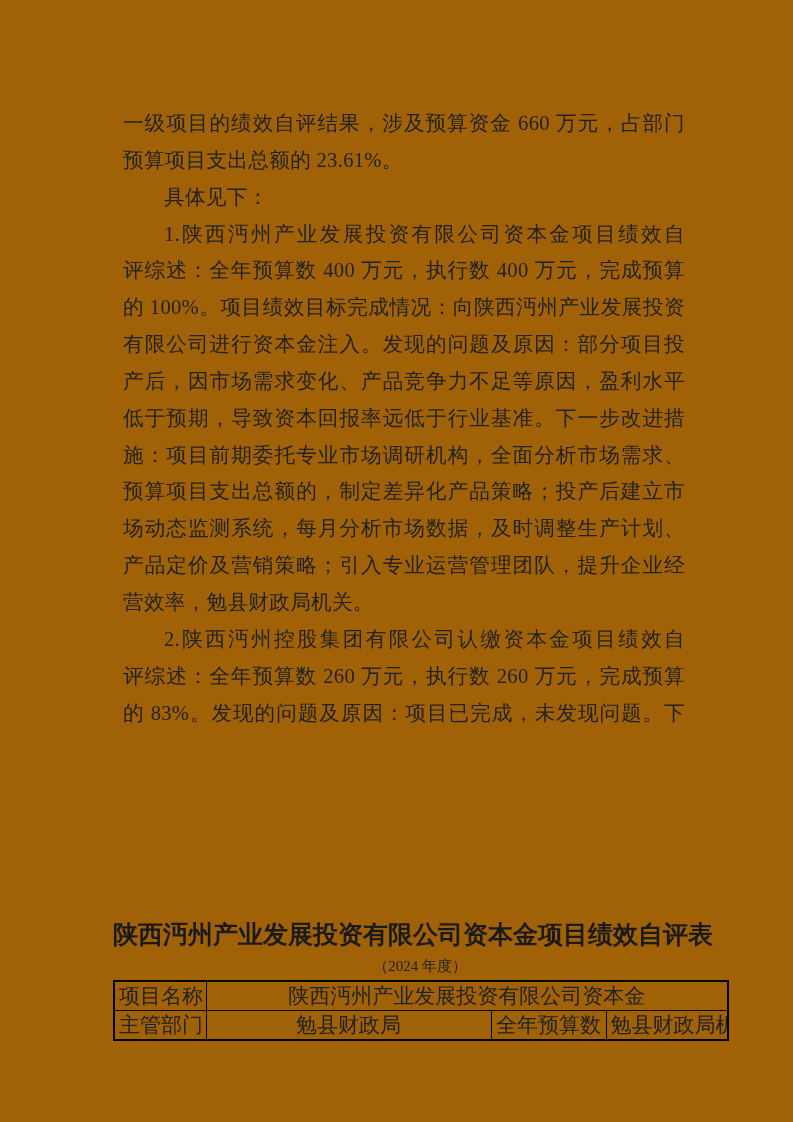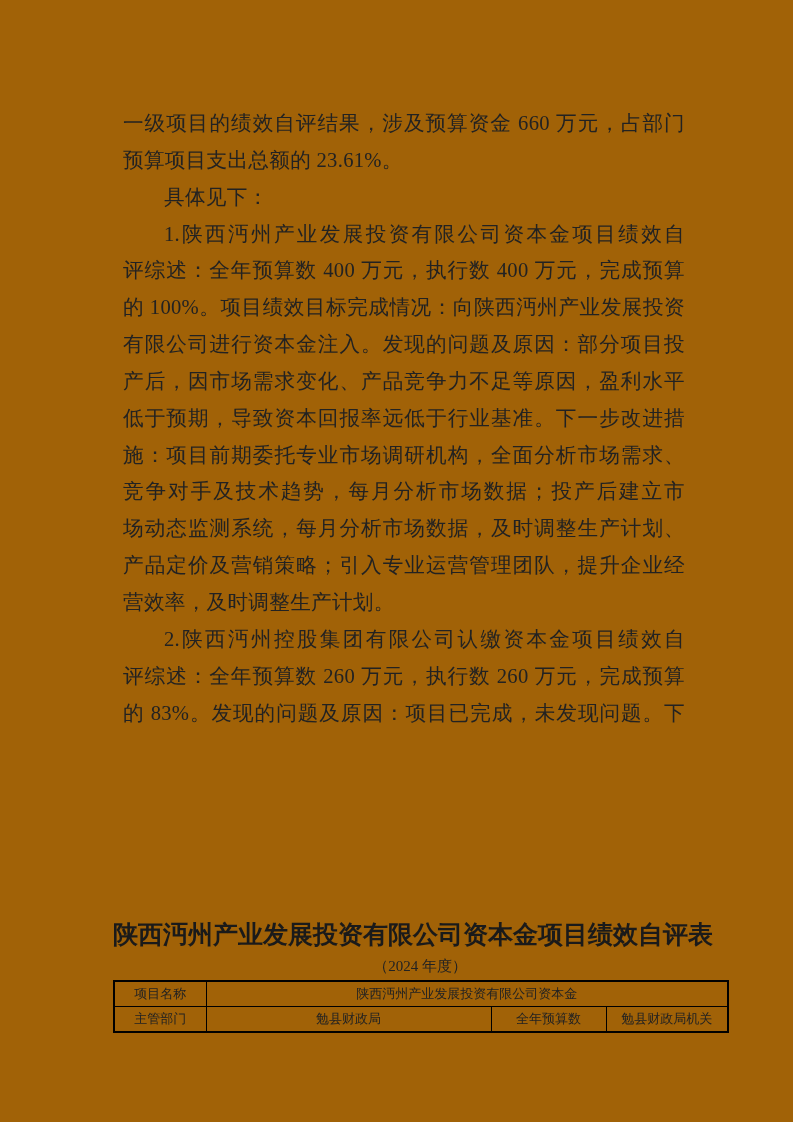--- a/index.html
+++ b/index.html
@@ -61,21 +61,21 @@
     margin-top: 6px;
     text-align: center;
     color: #222222;
   }
   .report-table {
     margin-top: 4px;
     width: 614px;
     border-collapse: collapse;
     table-layout: fixed;
     border: 2px solid #000000;
-    font-size: 13px;
+    font-size: 21px;
     color: #222222;
   }
   .report-table td {
     border: 1px solid #000000;
     height: 24px;
     padding: 0 4px;
     text-align: center;
     vertical-align: middle;
     overflow: hidden;
     white-space: nowrap;
@@ -90,24 +90,24 @@
     <div class="line fill">一级项目的绩效自评结果，涉及预算资金 660 万元，占部门</div>
     <div class="line">预算项目支出总额的 23.61%。</div>
     <div class="line indent">具体见下：</div>
     <div class="line indent fill">1.陕西沔州产业发展投资有限公司资本金项目绩效自</div>
     <div class="line fill">评综述：全年预算数 400 万元，执行数 400 万元，完成预算</div>
     <div class="line fill">的 100%。项目绩效目标完成情况：向陕西沔州产业发展投资</div>
     <div class="line fill">有限公司进行资本金注入。发现的问题及原因：部分项目投</div>
     <div class="line fill">产后，因市场需求变化、产品竞争力不足等原因，盈利水平</div>
     <div class="line fill">低于预期，导致资本回报率远低于行业基准。下一步改进措</div>
     <div class="line fill">施：项目前期委托专业市场调研机构，全面分析市场需求、</div>
-    <div class="line fill">竞争对手及技术趋势，每月分析市场数据；投产后建立市</div>
+    <div class="line fill">预算项目支出总额的，制定差异化产品策略；投产后建立市</div>
     <div class="line fill">场动态监测系统，每月分析市场数据，及时调整生产计划、</div>
     <div class="line fill">产品定价及营销策略；引入专业运营管理团队，提升企业经</div>
-    <div class="line">营效率，及时调整生产计划。</div>
+    <div class="line">营效率，勉县财政局机关。</div>
     <div class="line indent fill">2.陕西沔州控股集团有限公司认缴资本金项目绩效自</div>
     <div class="line fill">评综述：全年预算数 260 万元，执行数 260 万元，完成预算</div>
     <div class="line fill">的 83%。发现的问题及原因：项目已完成，未发现问题。下</div>
   </div>
 
   <div class="bottom-block">
     <div class="report-title">陕西沔州产业发展投资有限公司资本金项目绩效自评表</div>
     <div class="report-period">（2024 年度）</div>
 
     <table class="report-table">

